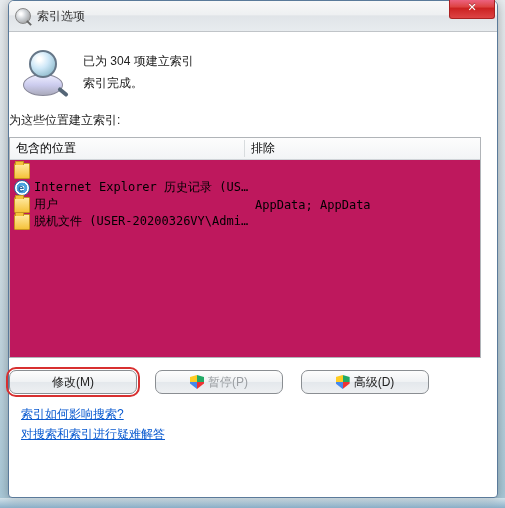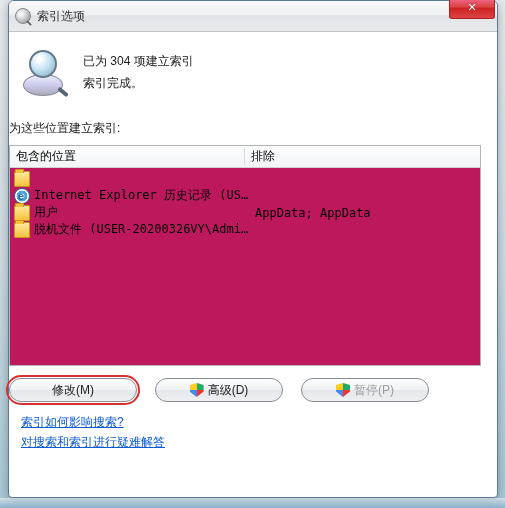--- a/index.html
+++ b/index.html
@@ -96,21 +96,21 @@
   }
   .mag-icon .handle {
     position: absolute;
     right: 0; bottom: 4px;
     width: 12px; height: 4px;
     background: #567;
     transform: rotate(40deg);
     border-radius: 2px;
   }
   .status-text { line-height: 1.8; color: #222; }
-  .section-label { margin-top: 8px; color: #222; }
+  .section-label { color: #222; }
   .list-panel {
     margin-top: 8px;
     border: 1px solid #b0b4b8;
     background: #be185d;
     height: 221px;
     font-family: "SimSun", monospace;
   }
   .list-header {
     display: flex;
     background: linear-gradient(to bottom,#fdfdfd 0%,#f2f4f6 100%);
@@ -140,21 +140,21 @@
   .row-excl { flex:1; padding-left:6px; }
   .btn-row {
     display: flex;
     gap: 18px;
     margin-top: 12px;
   }
   .btn {
     width: 128px;
     height: 24px;
     border: 1px solid #8a8e92;
-    border-radius: 12px;
+    border-radius: 7px;
     background: linear-gradient(to bottom,#fdfdfd 0%,#f0f2f4 48%,#e4e8ec 52%,#eef0f2 100%);
     display: inline-flex;
     align-items: center;
     justify-content: center;
     gap: 4px;
     cursor: pointer;
     font-size: 12px;
     color: #222;
   }
   .btn.hl {
@@ -232,28 +232,28 @@
             <div class="row-loc">脱机文件 (USER-20200326VY\Admin...</div>
             <div class="row-excl"></div>
           </div>
         </div>
     </div>
 
     <div class="btn-row">
       <button class="btn hl">
         <span>修改(M)</span>
       </button>
+      <button class="btn disabled">
+        <span class="shield"></span>
+        <span>暂停(P)</span>
+      </button>
       <button class="btn">
         <span class="shield"></span>
         <span>高级(D)</span>
       </button>
-      <button class="btn disabled">
-        <span class="shield"></span>
-        <span>暂停(P)</span>
-      </button>
     </div>
 
     <div class="links">
       <a>索引如何影响搜索?</a>
       <a>对搜索和索引进行疑难解答</a>
     </div>
   </div>
 </div>
 
 <div class="taskbar"></div>

